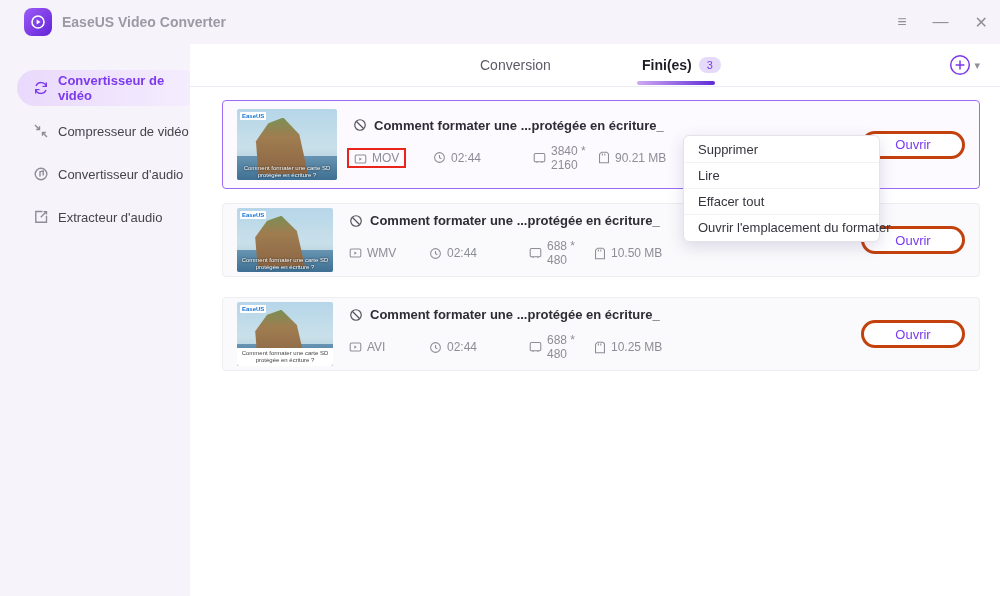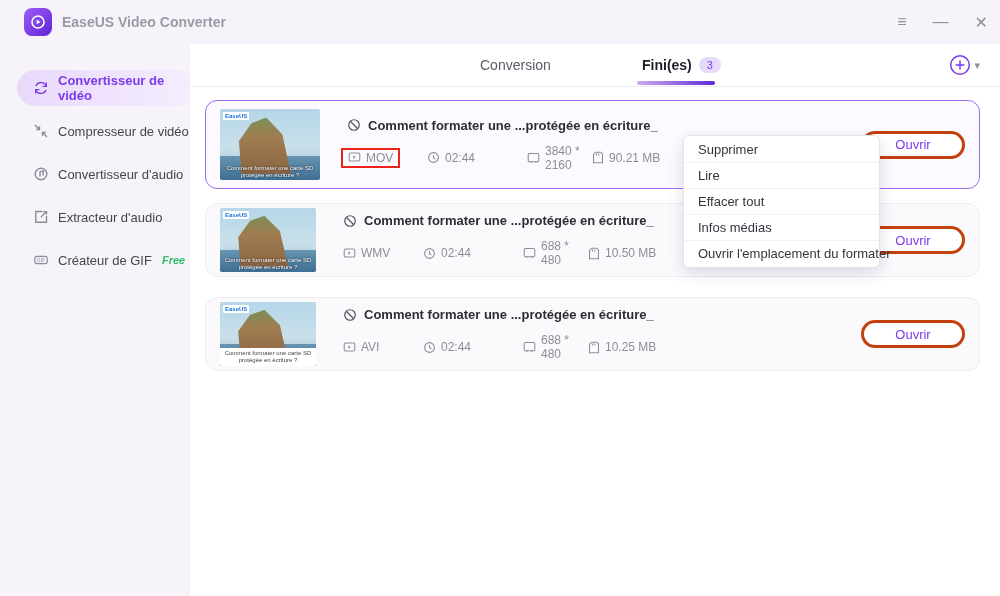--- a/index.html
+++ b/index.html
@@ -30,22 +30,22 @@
   .tab{position:absolute;top:0;height:42px;display:flex;align-items:center;font-size:14px;}
   .tab-conversion{left:290px;color:#5c5b66;}
   .tab-finished{left:452px;color:#1f1e27;font-weight:bold;gap:7px;}
   .tab-count{background:#e6dafa;color:#7a3df0;border-radius:9px;font-size:11px;font-weight:normal;
     padding:1px 8px;line-height:14px;}
   .tab-underline{position:absolute;left:447px;top:37px;width:78px;height:4px;border-radius:2px;
     background:linear-gradient(90deg,#cfa9f2,#5f2bd8);}
   .add-group{position:absolute;right:20px;top:10px;display:flex;align-items:center;gap:3px;}
   .chevron{color:#8f8f99;font-size:11px;}
   
-  .card{position:absolute;left:15px;right:20px;background:#fafafc;border:1px solid #ededf2;border-radius:12px;
-    display:flex;align-items:center;padding:0 14px;box-sizing:border-box;gap:11px;}
+  .card{position:absolute;left:32px;right:20px;background:#fafafc;border:1px solid #ededf2;border-radius:4px;
+    display:flex;align-items:center;padding:0 14px;box-sizing:border-box;}
   .card.selected{background:#fcfaff;border:1px solid #9b6cf3;}
   .card1{top:56px;height:89px;}
   .card2{top:159px;height:74px;}
   .card3{top:253px;height:74px;}
   
   .thumb{position:relative;width:100px;height:71px;flex-shrink:0;overflow:hidden;border-radius:2px;
     background:linear-gradient(180deg,#b6d6e8 0%,#c9e0ea 55%,#9dbccb 100%);}
   .card2 .thumb,.card3 .thumb{width:96px;height:64px;}
   .thumb .sea{position:absolute;bottom:0;left:0;width:100%;height:34%;background:linear-gradient(180deg,#6794b2,#3e6f92);}
   .thumb .cliff{position:absolute;left:14%;top:12%;width:62%;height:80%;
@@ -59,21 +59,21 @@
   
   .info{margin-left:16px;flex:1;min-width:0;}
   .title-row{display:flex;align-items:center;gap:7px;font-size:13px;font-weight:bold;color:#2e2d36;}
   .t-icon{width:14px;height:14px;color:#55545e;flex-shrink:0;display:flex;}
   .meta-row{display:flex;align-items:center;margin-top:11px;font-size:12px;color:#8d8d97;}
   .meta{display:inline-flex;align-items:center;gap:5px;}
   .m-format{width:80px;}
   .m-duration{width:100px;}
   .m-resolution{width:65px;}
   .meta svg{flex-shrink:0;}
-  .annotation{display:inline-flex;align-items:flex-start;gap:5px;border:2px solid #e8241c;padding:1px 5px;margin:-3px 0 -3px -6px;}
+  .annotation{display:inline-flex;align-items:flex-end;gap:5px;border:2px solid #e8241c;padding:1px 5px;margin:-3px 0 -3px -6px;}
   
   .open-btn{width:104px;height:28px;flex-shrink:0;border:3px solid #c2410c;color:#7c3aed;background:#ffffff;
     border-radius:15px;font-size:13px;font-family:"Liberation Sans", sans-serif;cursor:default;}
   
   .context-menu{position:absolute;left:683px;top:135px;width:197px;background:#ffffff;border:1px solid #e4e3ea;
     border-radius:6px;box-shadow:0 5px 16px rgba(60,40,110,.16);padding:1px 0;z-index:20;box-sizing:border-box;}
   .menu-item{height:25px;line-height:25px;padding:0 14px;font-size:13px;color:#35343d;border-bottom:1px solid #f2f1f6;white-space:nowrap;}
   .menu-item:last-child{border-bottom:none;}
 </style>
 </head>
@@ -123,30 +123,20 @@
     <span>Convertisseur d'audio</span>
   </div>
   <div class="side-item">
     <span class="s-icon">
       <svg width="16" height="16" viewBox="0 0 16 16" fill="none" stroke="currentColor" stroke-width="1.4">
           <path d="M9.5 2.5H2.8v10.7h10.7V6.8"></path>
           <path d="M7.8 8.2L13.4 2.6M13.5 5.6v-3h-3"></path>
         </svg>
     </span>
     <span>Extracteur d'audio</span>
-  </div>
-  <div class="side-item">
-    <span class="s-icon">
-      <svg width="16" height="16" viewBox="0 0 16 16" fill="none" stroke="currentColor" stroke-width="1.2">
-          <rect x="1.8" y="4.4" width="12.4" height="7.2" rx="2"></rect>
-          <text x="8" y="10" font-size="5" text-anchor="middle" fill="currentColor" stroke="none" font-family="Liberation Sans, sans-serif">GIF</text>
-        </svg>
-    </span>
-    <span>Créateur de GIF</span>
-    <span class="free-badge">Free</span>
   </div>
 </aside>
 
 <main class="main">
   <div class="tabbar">
     <span class="tab tab-conversion">Conversion</span>
     <span class="tab tab-finished">
       <span>Fini(es)</span>
       <span class="tab-count">3</span>
     </span>
@@ -315,15 +305,14 @@
       </div>
     </div>
     <button class="open-btn">Ouvrir</button>
   </div>
 </main>
 
 <div class="context-menu">
   <div class="menu-item">Supprimer</div>
   <div class="menu-item">Lire</div>
   <div class="menu-item">Effacer tout</div>
-  <div class="menu-item">Infos médias</div>
   <div class="menu-item">Ouvrir l'emplacement du formater</div>
 </div>
 
 </body></html>

